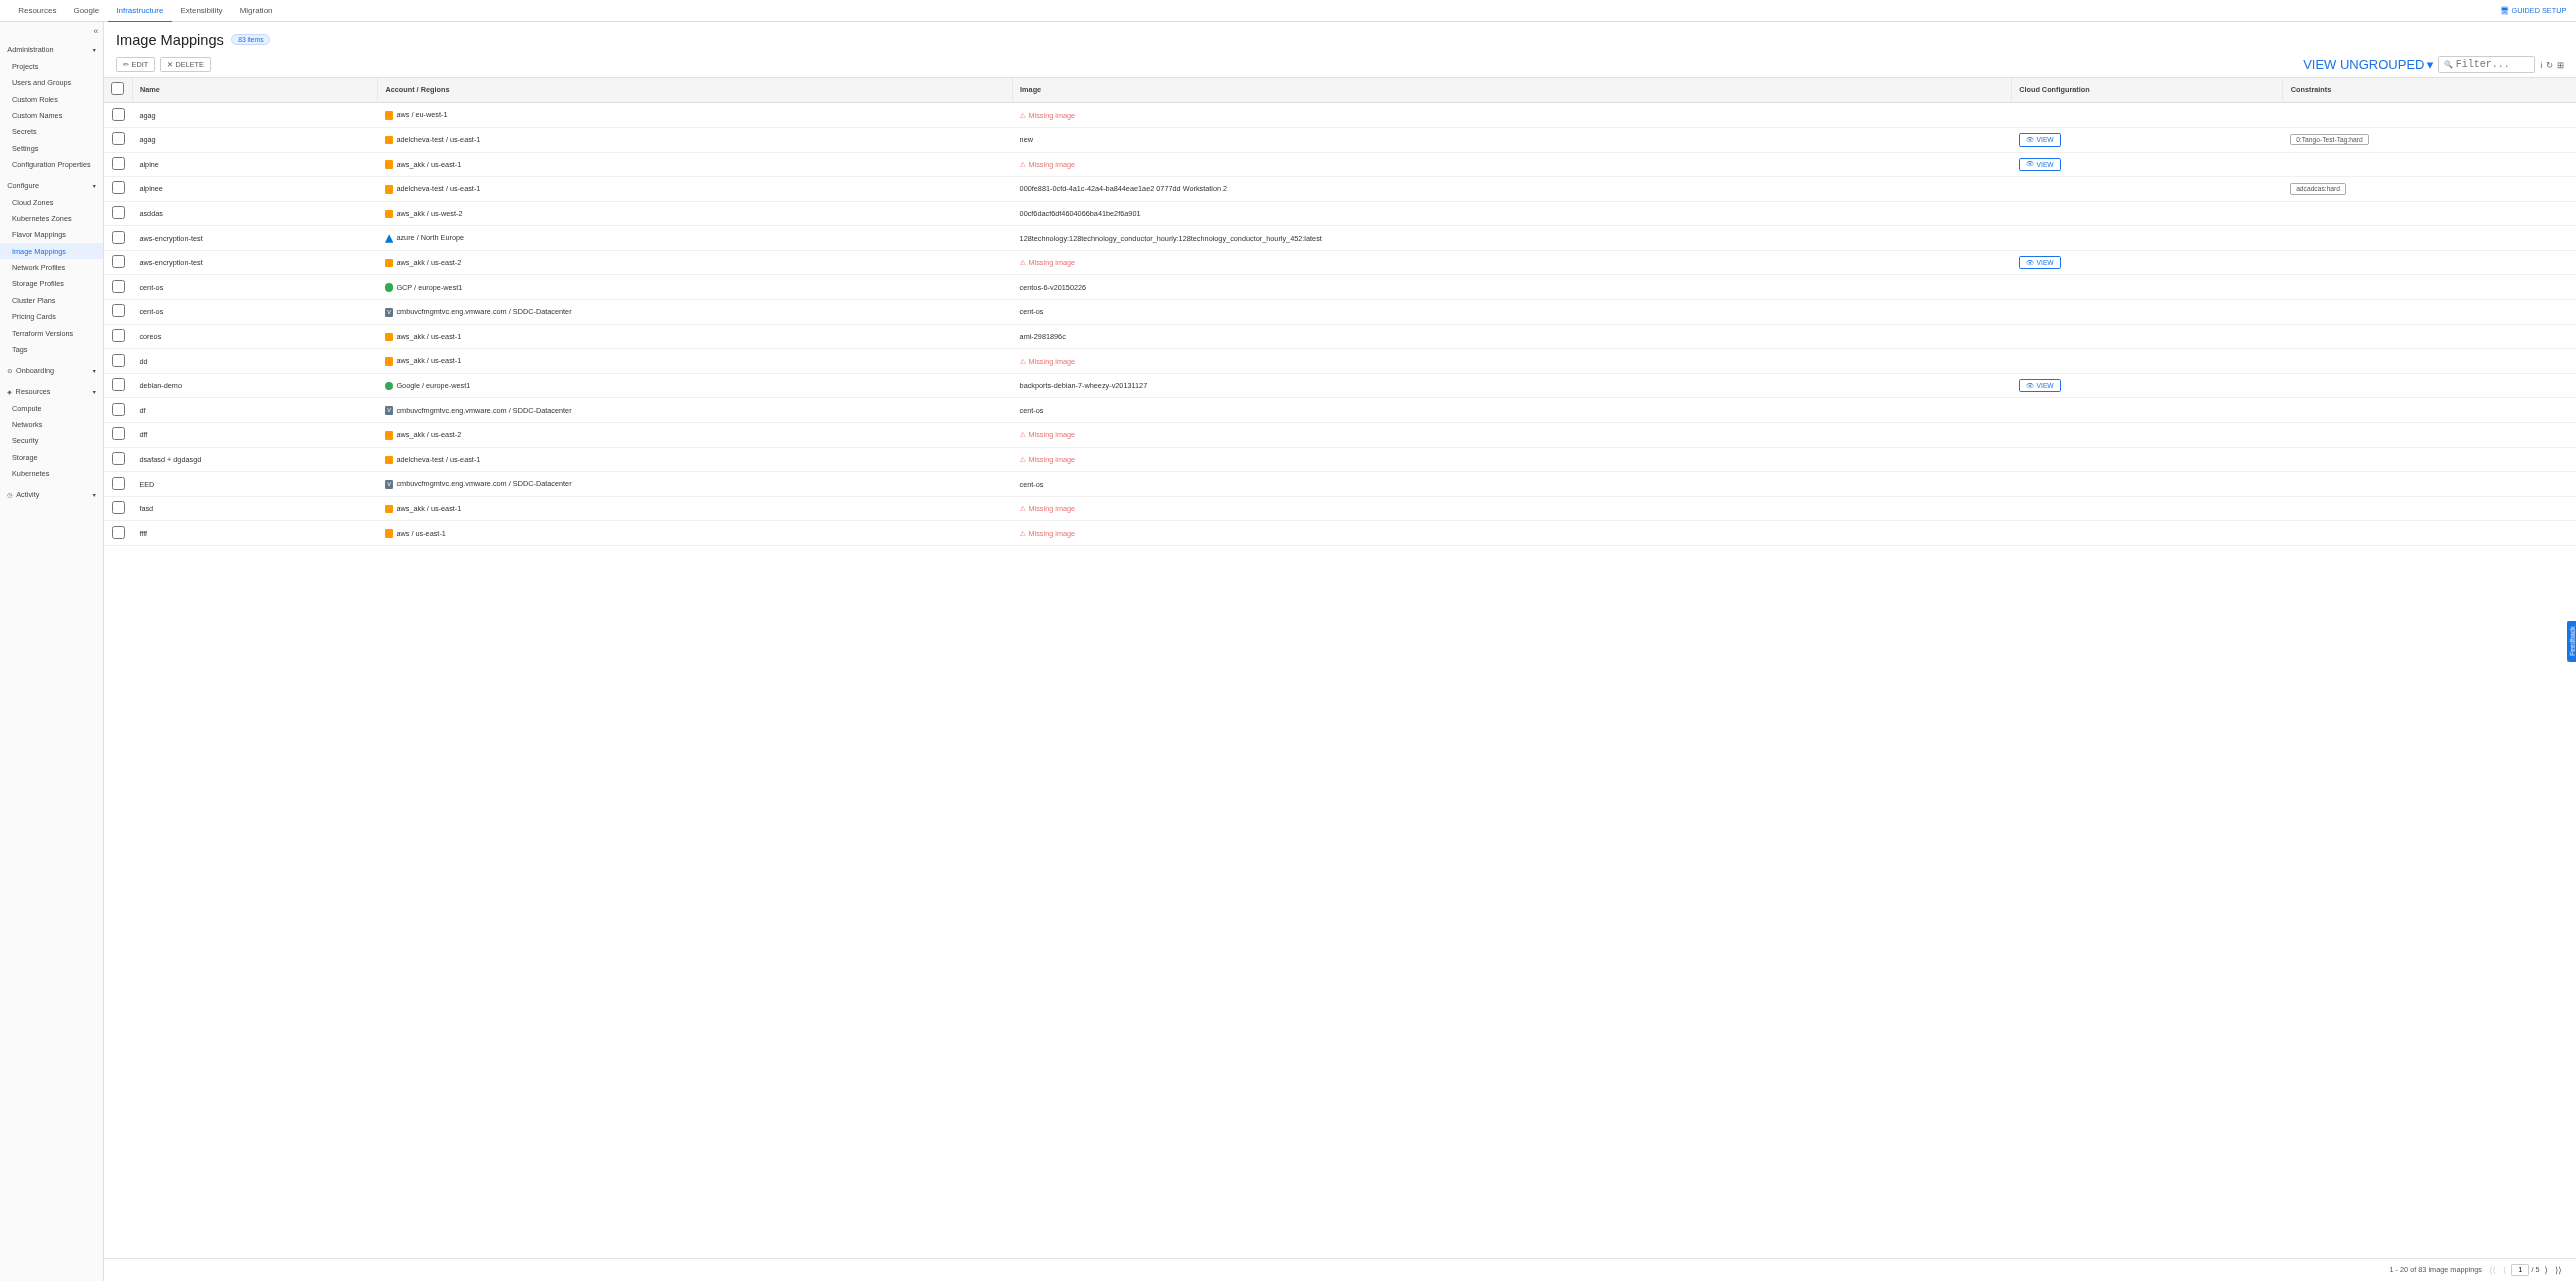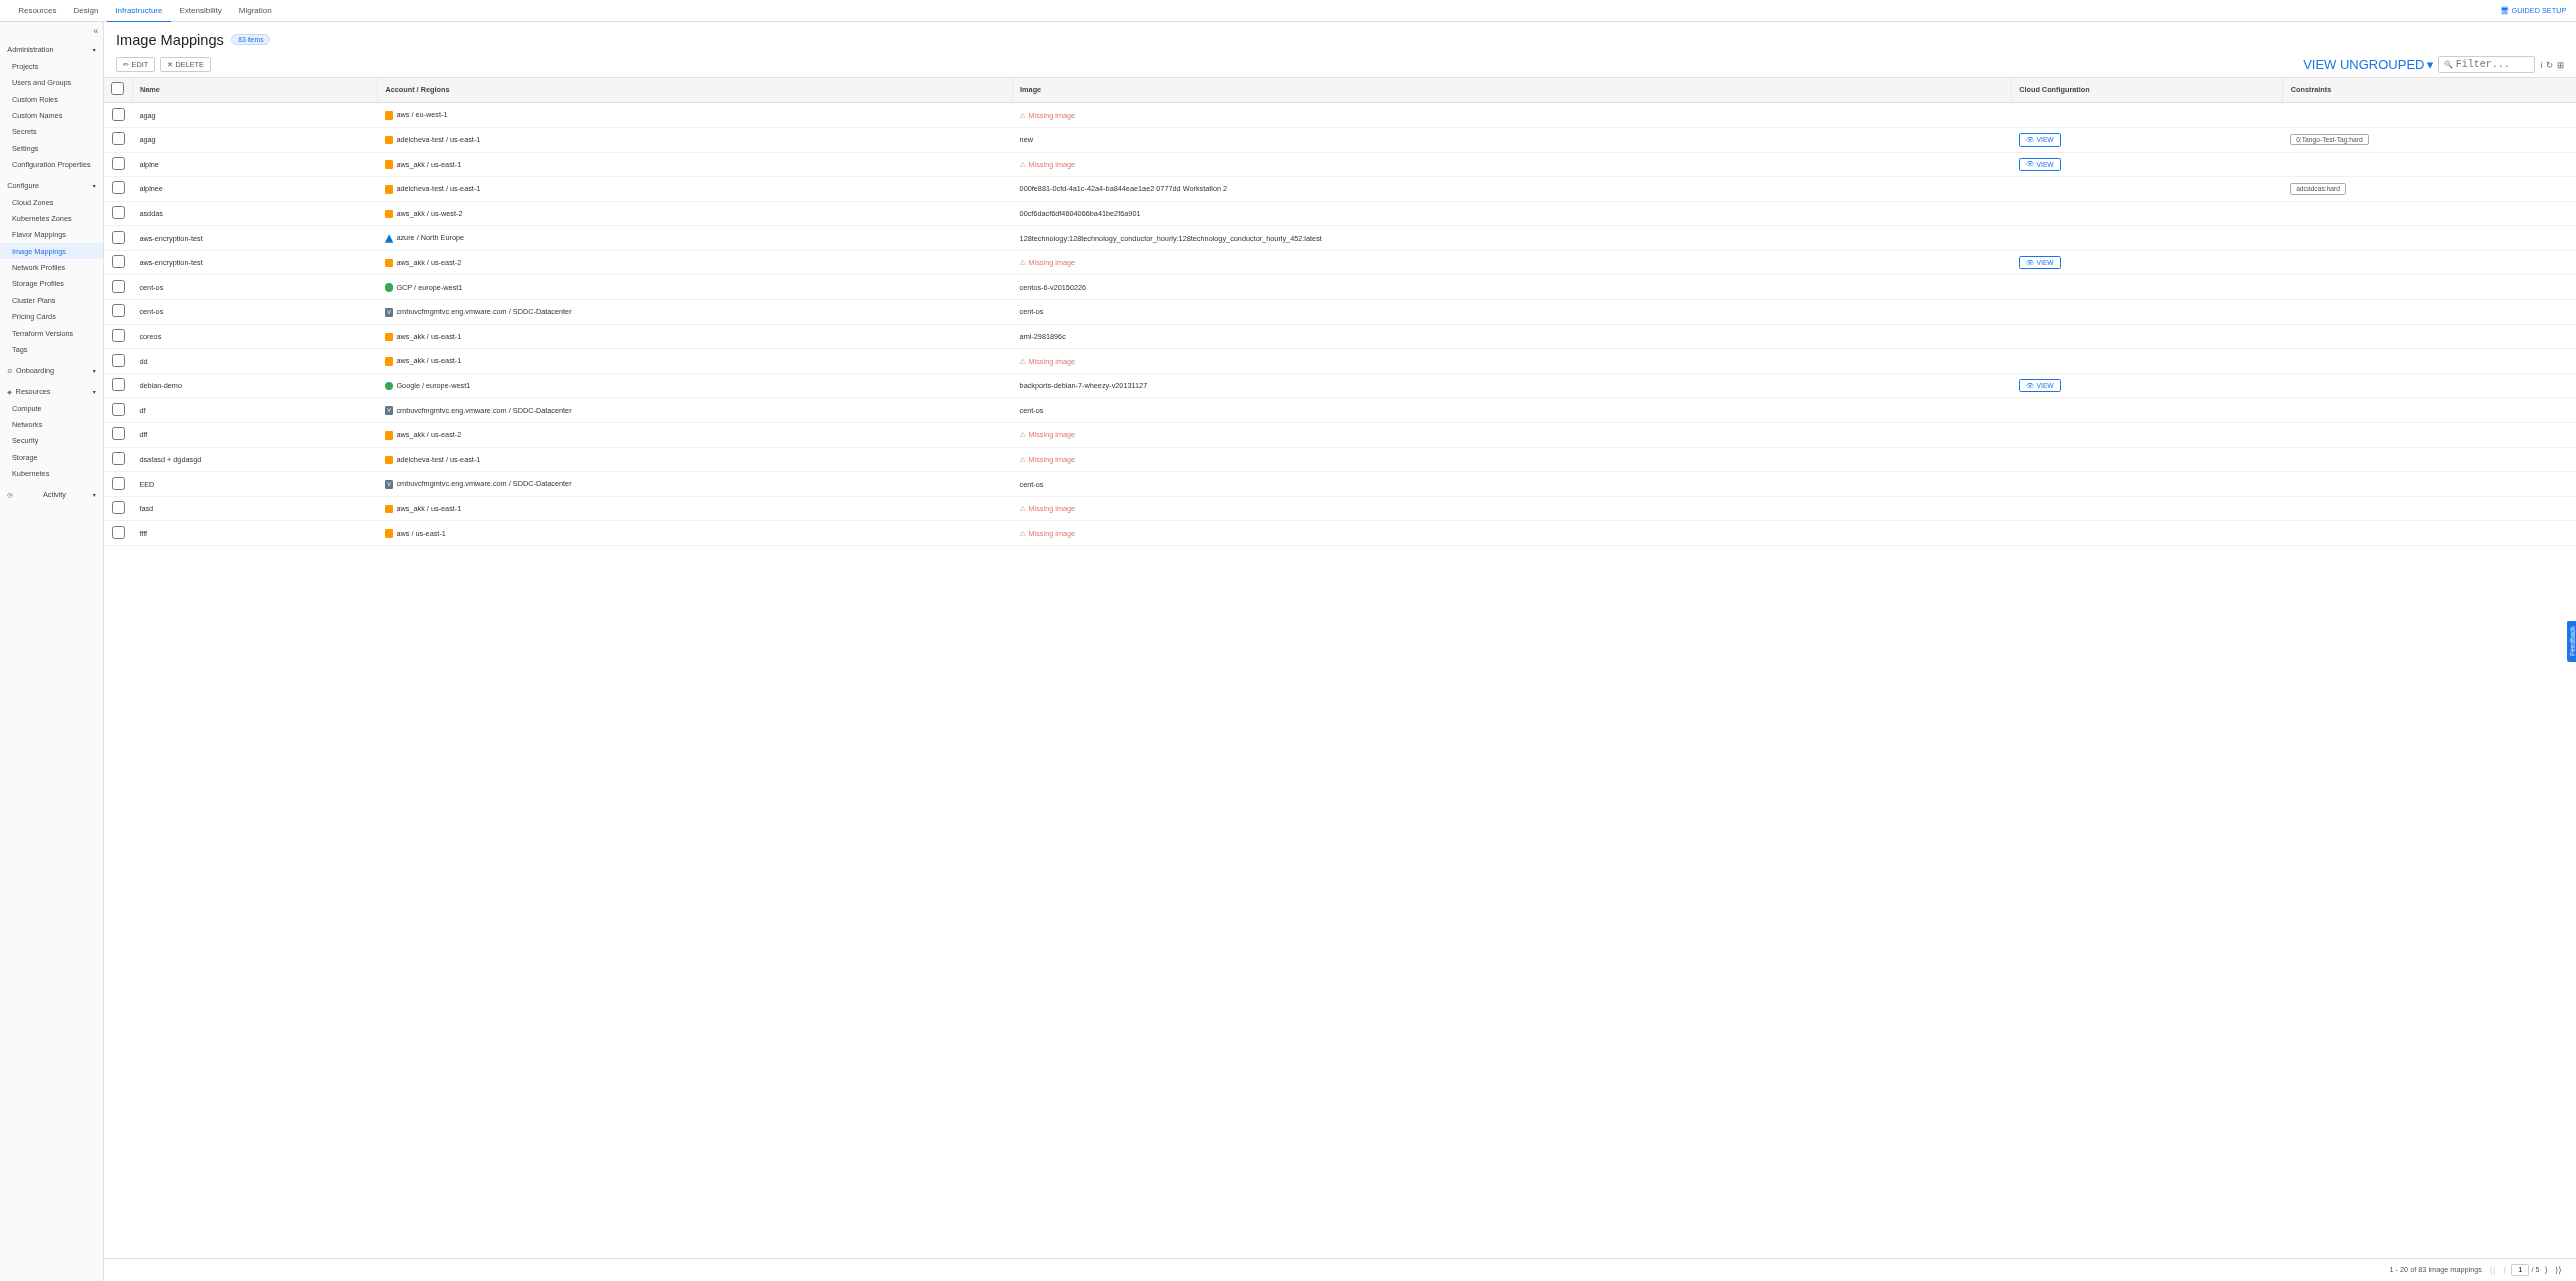--- a/index.html
+++ b/index.html
@@ -66,21 +66,21 @@
     .page-input { width: 18px; text-align: center; border: 0.6px solid #ccc; border-radius: 1.2px; padding: 0.6px 1.8px; font-size: 7.3px; }
 
     
     .feedback-tab { position: fixed; right: -17px; top: 50%; transform: translateY(-50%) rotate(270deg); background: #1a73e8; color: #fff; font-size: 6.7px; padding: 2.4px 6px; border-radius: 2.4px 2.4px 0 0; cursor: pointer; writing-mode: horizontal-tb; z-index: 100; }
   </style>
 </head>
 <body>
 
 <div class="top-nav">
   <div class="top-nav-item">Resources</div>
-  <div class="top-nav-item">Design</div>
+  <div class="top-nav-item">Google</div>
   <div class="top-nav-item active">Infrastructure</div>
   <div class="top-nav-item">Extensibility</div>
   <div class="top-nav-item">Migration</div>
   <div class="top-nav-spacer"></div>
   <div class="guided-setup">
     <span>🖥</span>
     <span>GUIDED SETUP</span>
   </div>
 </div>
 
@@ -183,21 +183,21 @@
         <span>Storage</span>
       </div>
       <div class="sidebar-item">
         <span>Kubernetes</span>
       </div>
     </div>
 
     <div class="sidebar-section">
       <div class="sidebar-section-header">
         <span style="font-size:6px;">◷</span>
-        <span style="flex:1; margin-left:3.7px;text-align:center;">Activity</span>
+        <span style="flex:1; margin-left:3.7px;">Activity</span>
         <span class="chevron">▾</span>
       </div>
     </div>
   </div>
 
   <div class="content">
 
     <div class="page-header">
       <h1 class="page-title">Image Mappings</h1>
       <span class="badge">83 items</span>

